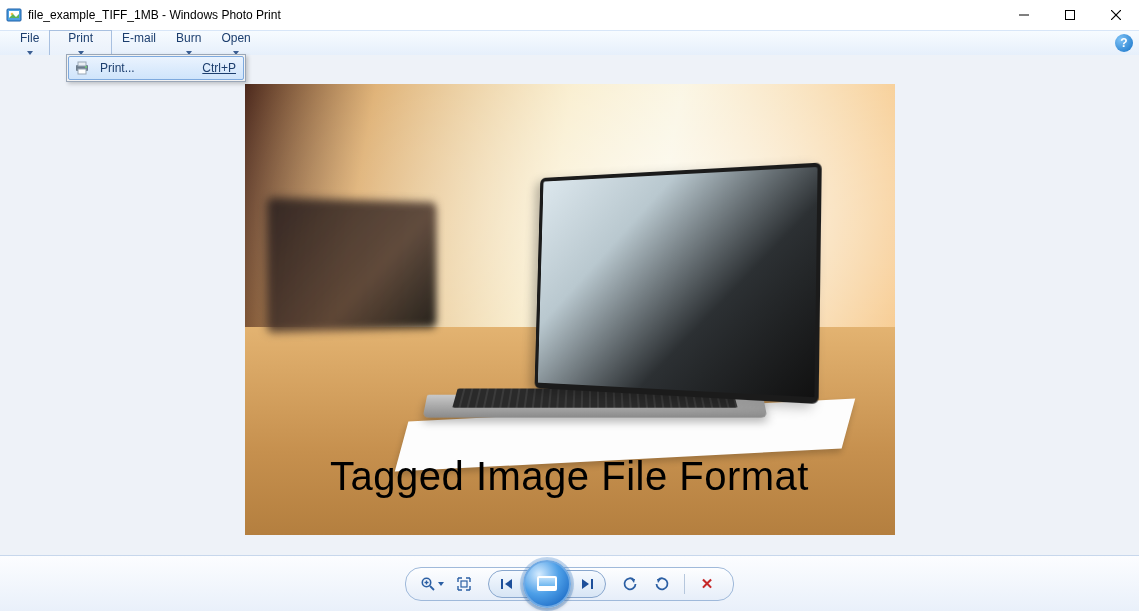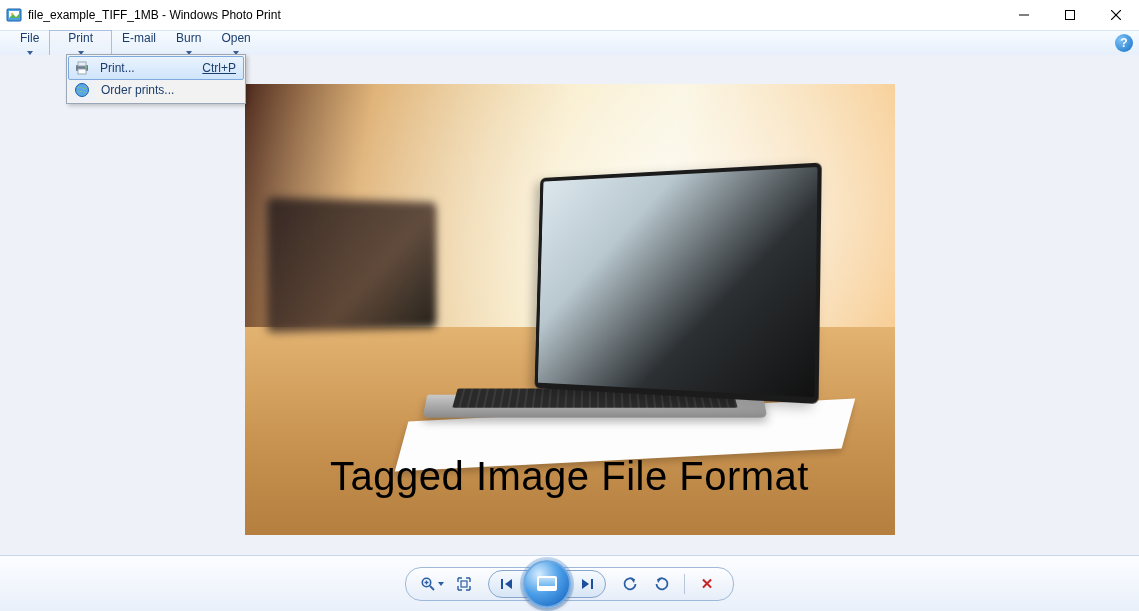--- a/index.html
+++ b/index.html
@@ -349,31 +349,20 @@
         <rect x="2" y="5" width="12" height="6" rx="1" fill="#6d7c8c"></rect>
         <rect x="4" y="2" width="8" height="4" fill="#e9eef3" stroke="#97a6b5"></rect>
         <rect x="4" y="9" width="8" height="5" fill="#fff" stroke="#97a6b5"></rect>
         <circle cx="12" cy="7" r="0.9" fill="#6fdc6f"></circle>
       </svg>
     </span>
     <span>Print...</span>
     <span class="dd-shortcut">Ctrl+P</span>
   </div>
 
-  <div class="dd-item">
-    <span class="dd-icon">
-      <svg width="16" height="16" viewBox="0 0 16 16">
-        <circle cx="8" cy="8" r="6.5" fill="#5aa7e6" stroke="#1d5ea8"></circle>
-        <path d="M3 6 Q6 4 8 6 Q10 8 13 6" fill="#7cc47c"></path>
-        <path d="M3 10 Q6 8 9 10 Q11 11 13 10" fill="#7cc47c"></path>
-        <path d="M11 3 L13 5 L11 5 Z" fill="#e68a2e"></path>
-      </svg>
-    </span>
-    <span>Order prints...</span>
-  </div>
 </div>
 
 <div class="content">
   <div class="photo">
     <div class="desk"></div>
     <div class="laptop2"></div>
     <div class="paper"></div>
     <div class="mug"></div>
     <div class="laptop-base"></div>
     <div class="laptop-kb"></div>

